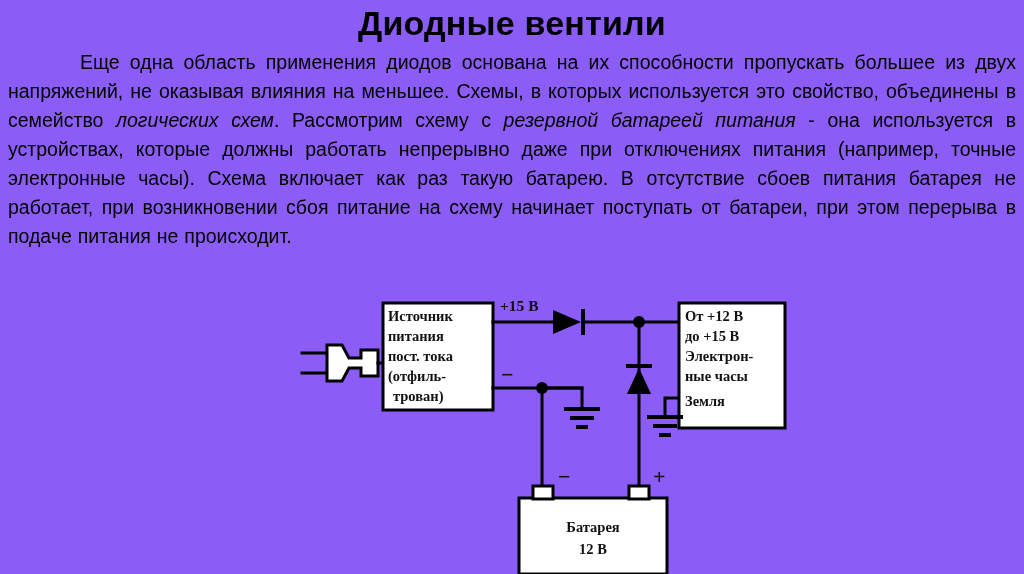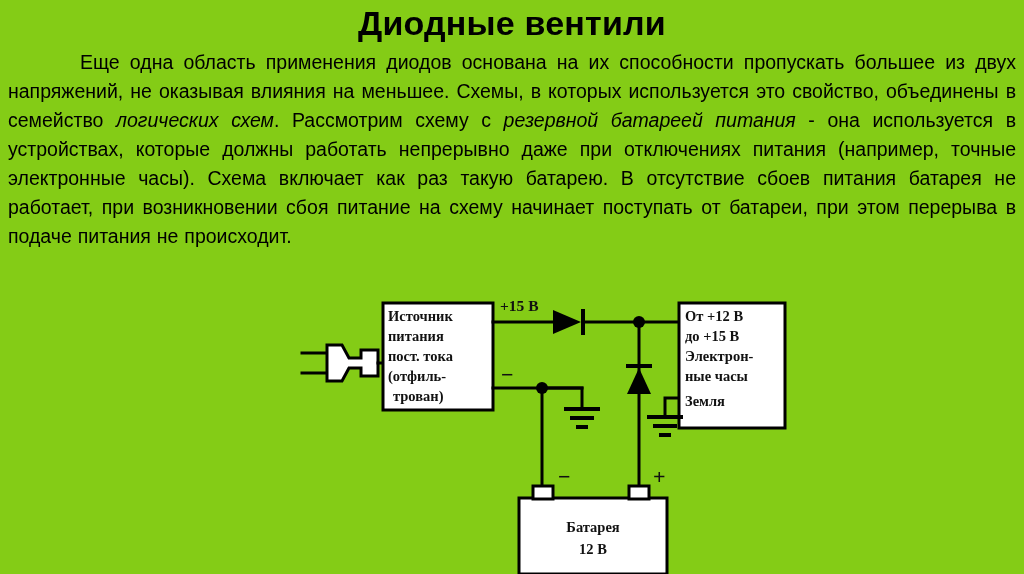--- a/index.html
+++ b/index.html
@@ -15,21 +15,21 @@
     font-family: "Liberation Sans", sans-serif;
     color: #000000;
   }
 
   #slide {
     position: absolute;
     left: 0;
     top: 0;
     width: 1024px;
     height: 574px;
-    background: #84cc16;
+    background: #8b5cf6;
   }
 
   
   #slide-title {
     position: absolute;
     left: 0;
     top: 2px;
     width: 1024px;
     text-align: center;
     font-size: 34px;

